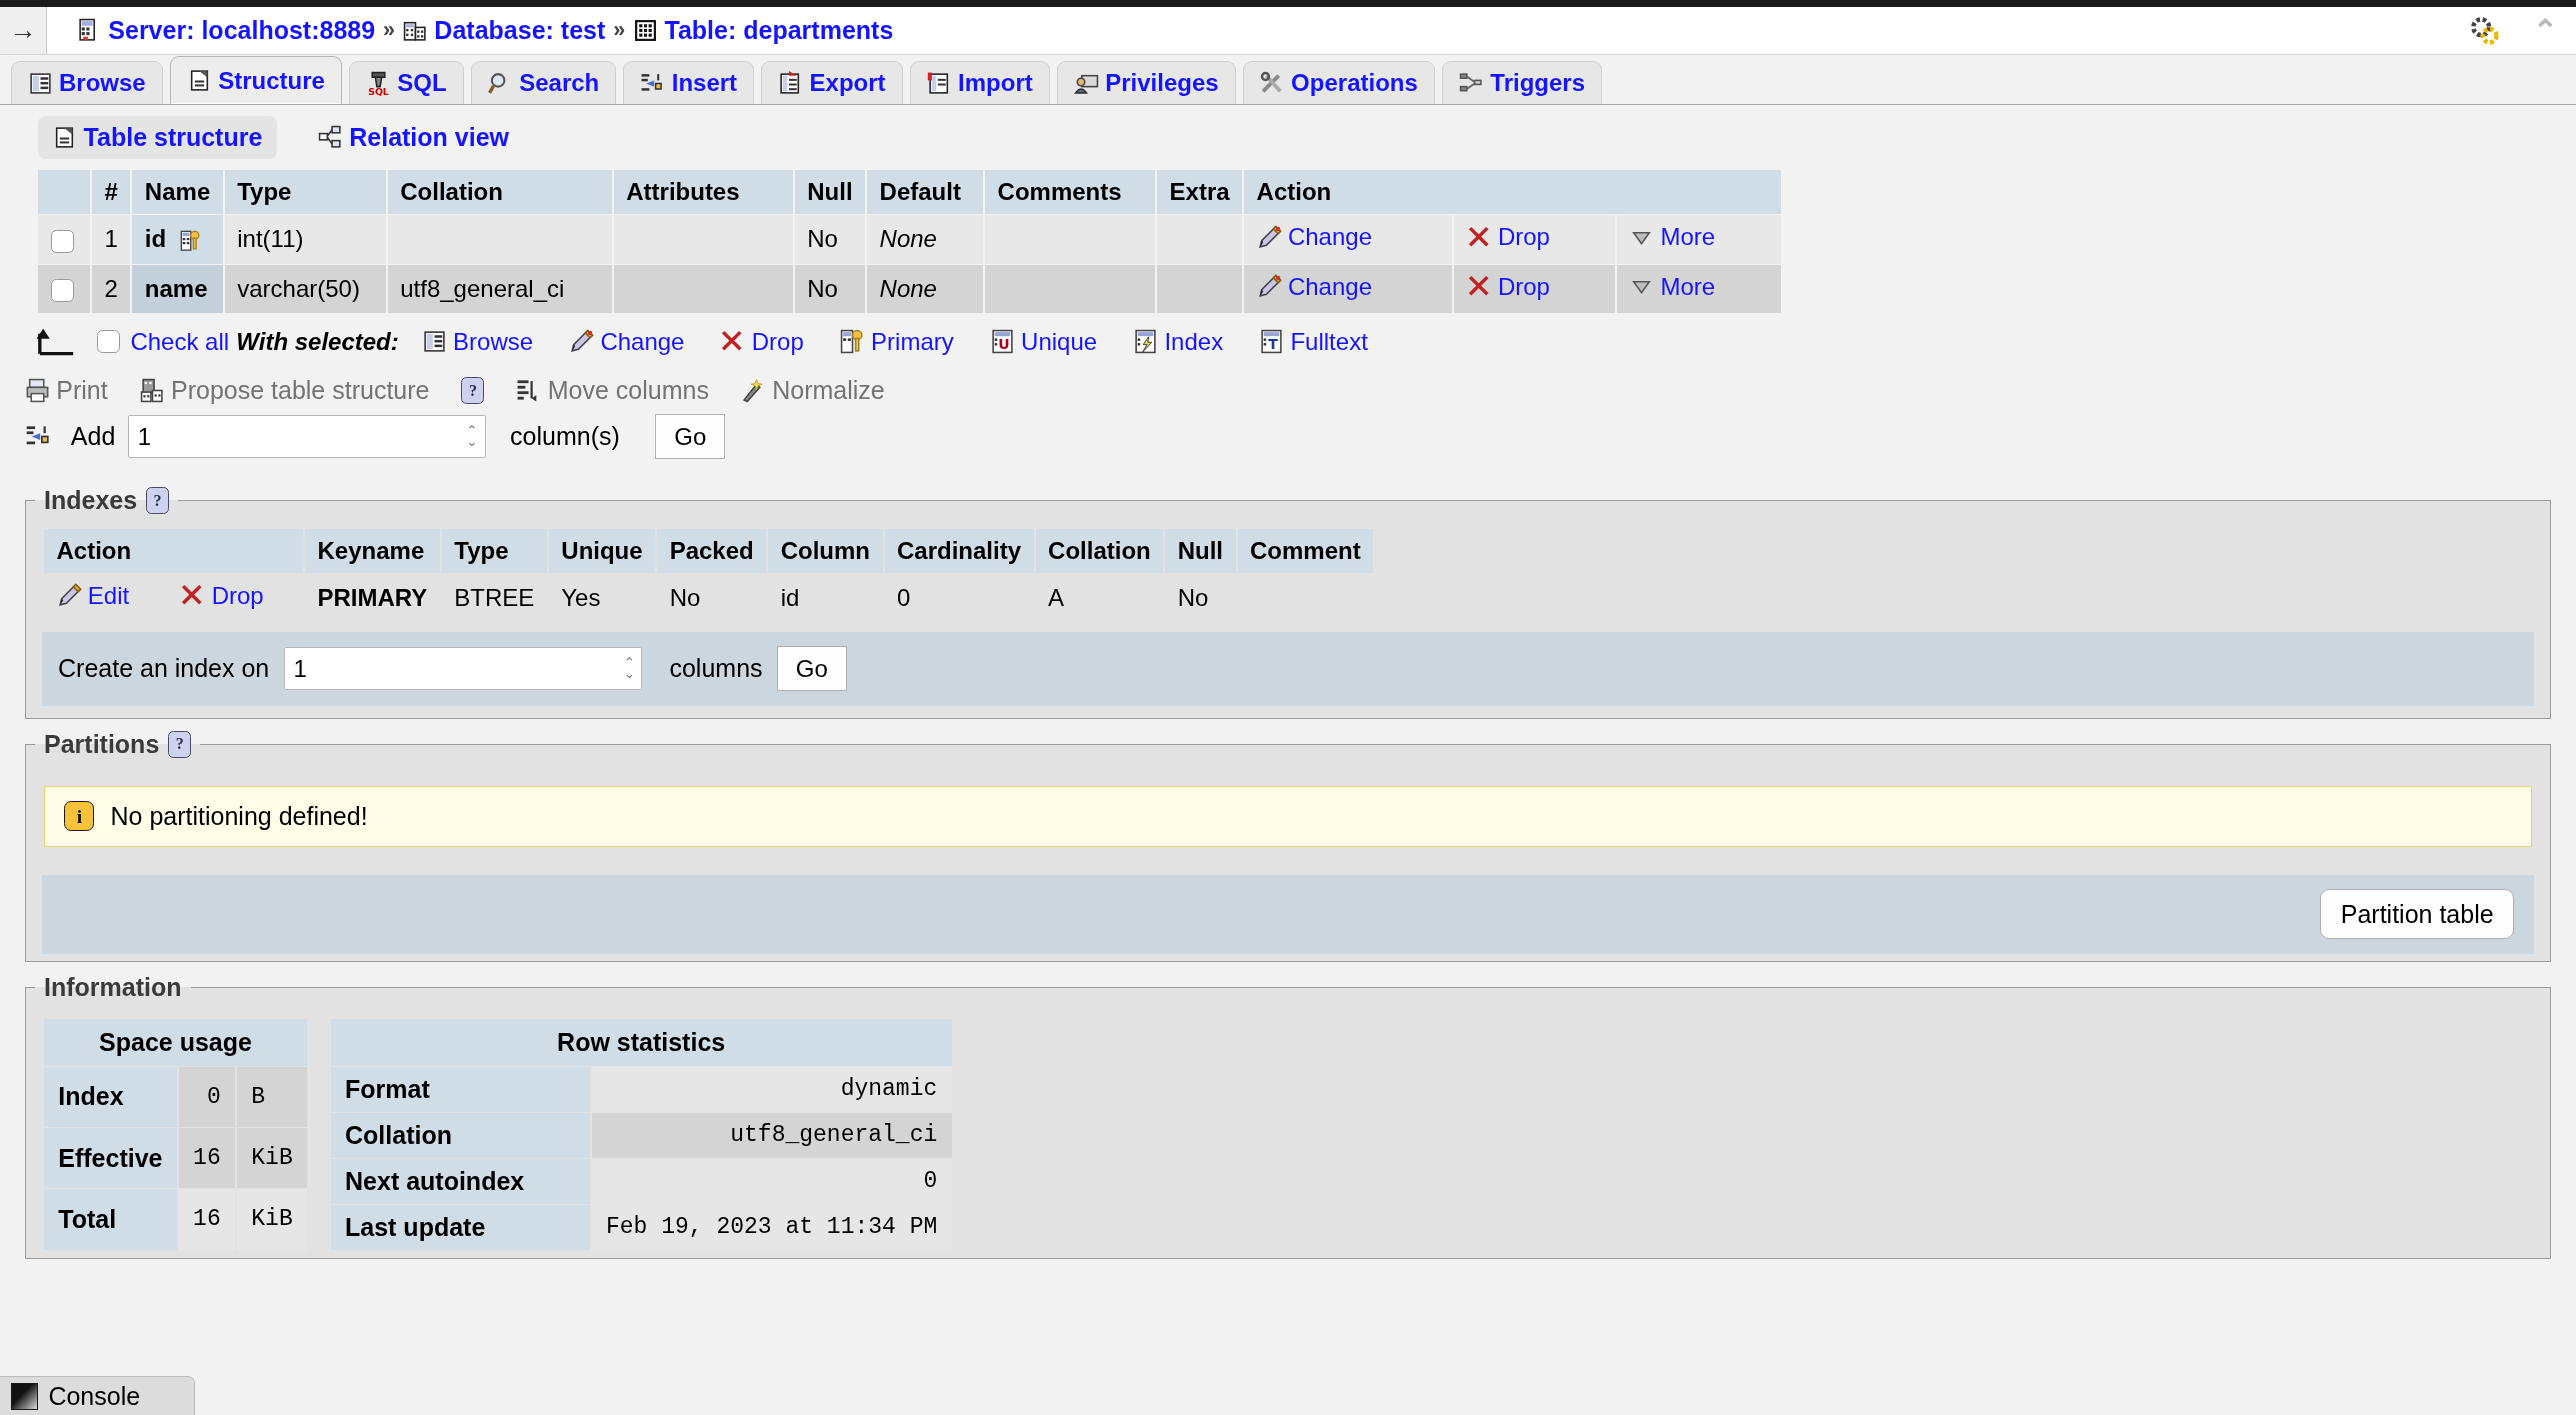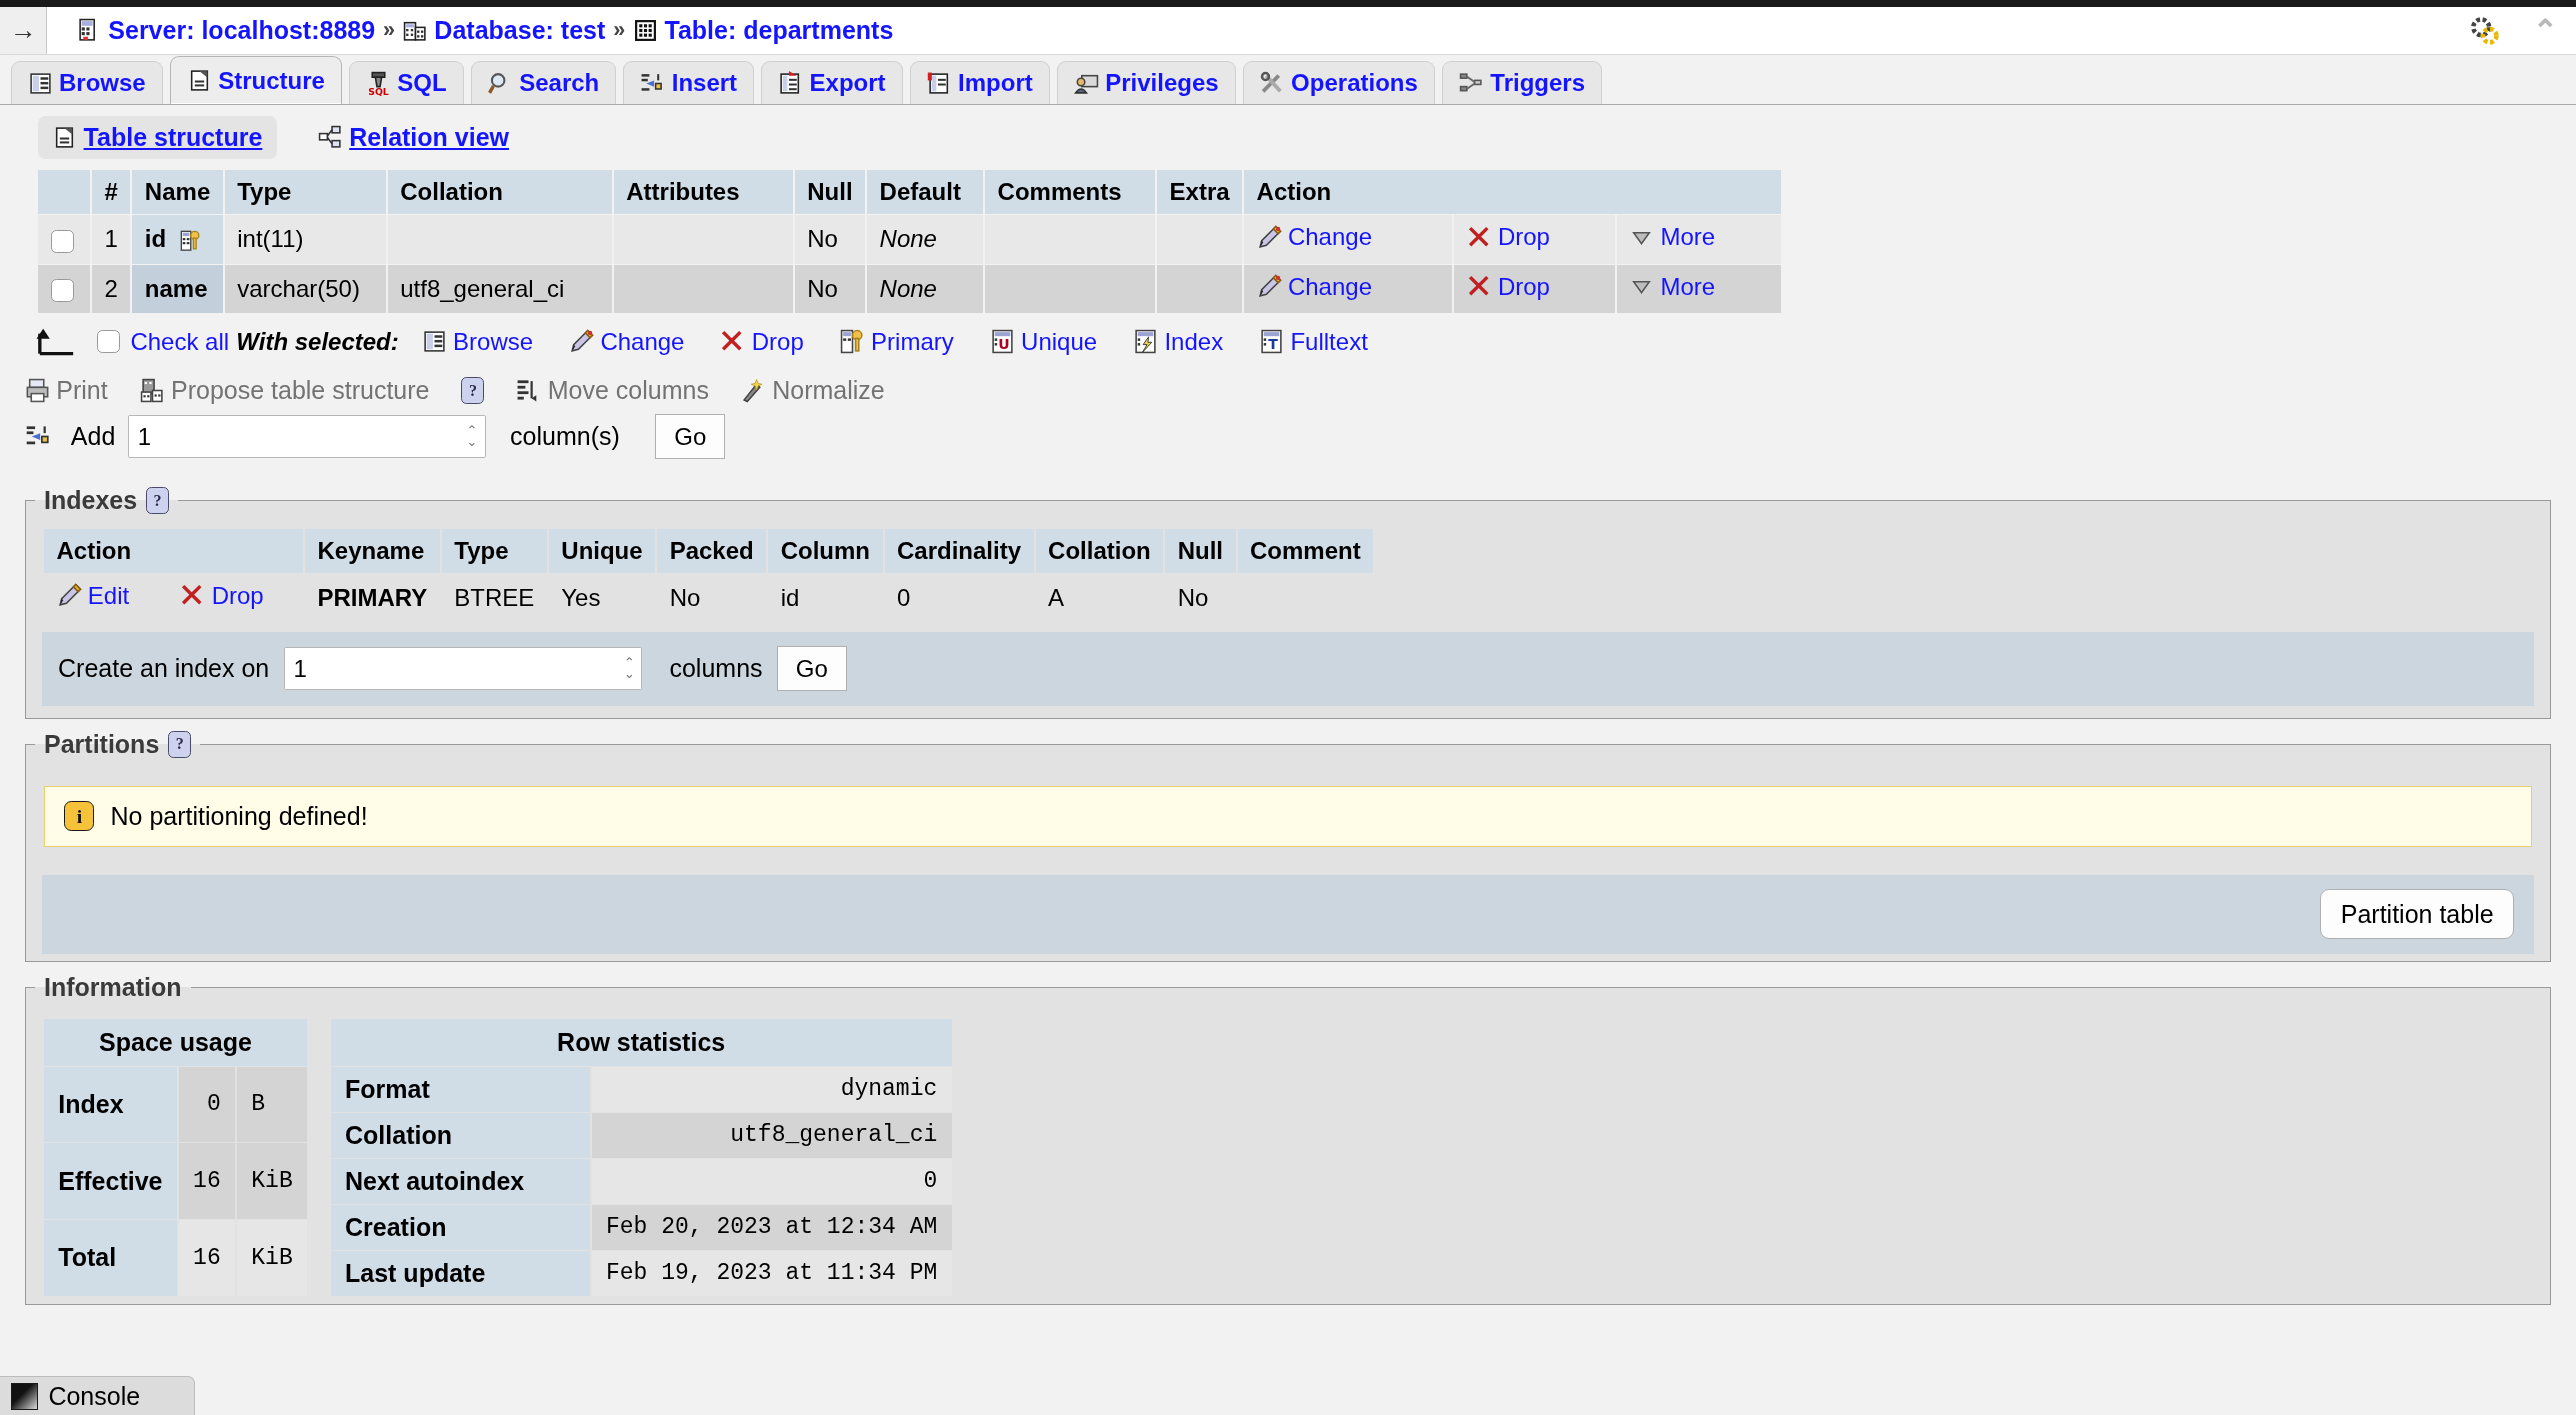--- a/index.html
+++ b/index.html
@@ -99,21 +99,20 @@
     padding-left: 38px;
     background: #f2f2f2;
     gap: 27px;
   }
   .subnav-item {
     display: flex; align-items: center;
     font-weight: bold; font-size: 25px;
     color: #1414ff;
     padding: 7.2px 14.3px;
     border-radius: 7.2px;
-    text-decoration: underline;
   }
   .subnav-item.active { background: #e4e4e4; }
 
   
   table { border-collapse: separate; border-spacing: 2.7px 1.8px; }
   .struct-wrap { padding: 0 36px; }
 
   table.struct { width: auto; }
   table.struct th {
     background: #d0dce6;
@@ -923,24 +922,20 @@
           <td class="wide">dynamic</td>
         </tr>
         <tr class="alt">
           <th class="lbl">Collation</th>
           <td class="wide">utf8_general_ci</td>
         </tr>
         <tr>
           <th class="lbl">Next autoindex</th>
           <td class="wide">0</td>
         </tr>
-        <tr class="alt">
-          <th class="lbl">Creation</th>
-          <td class="wide">Feb 20, 2023 at 12:34 AM</td>
-        </tr>
         <tr>
           <th class="lbl">Last update</th>
           <td class="wide">Feb 19, 2023 at 11:34 PM</td>
         </tr>
       </tbody>
     </table>
   </div>
 </fieldset>
 
 <div id="console">

